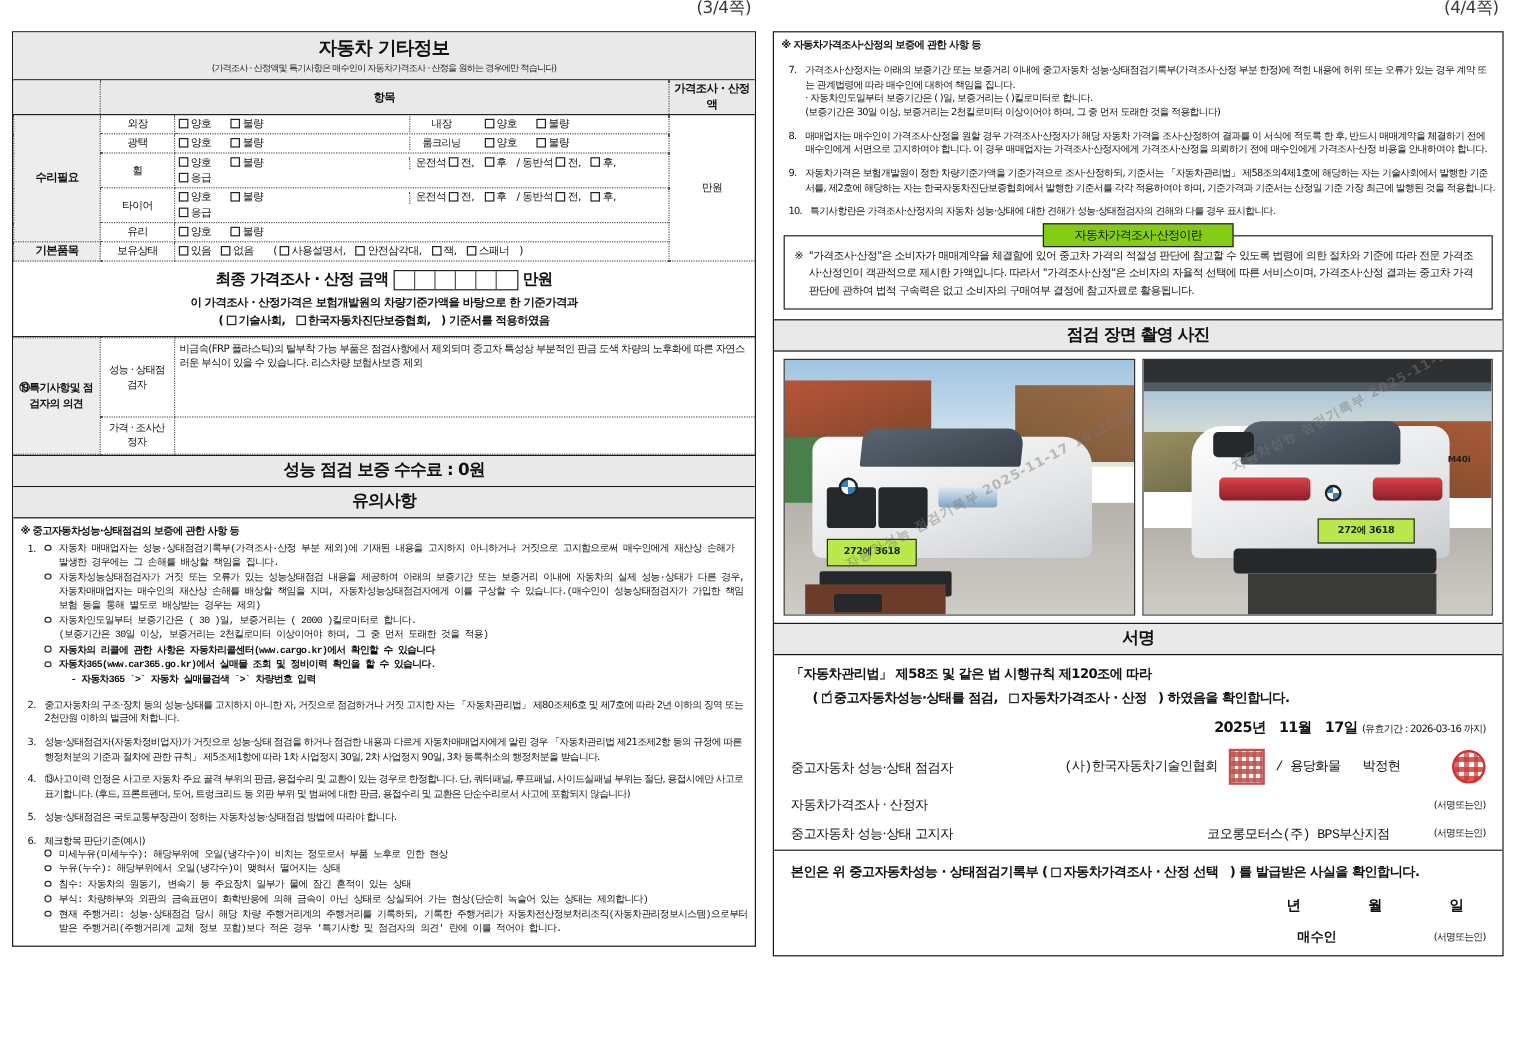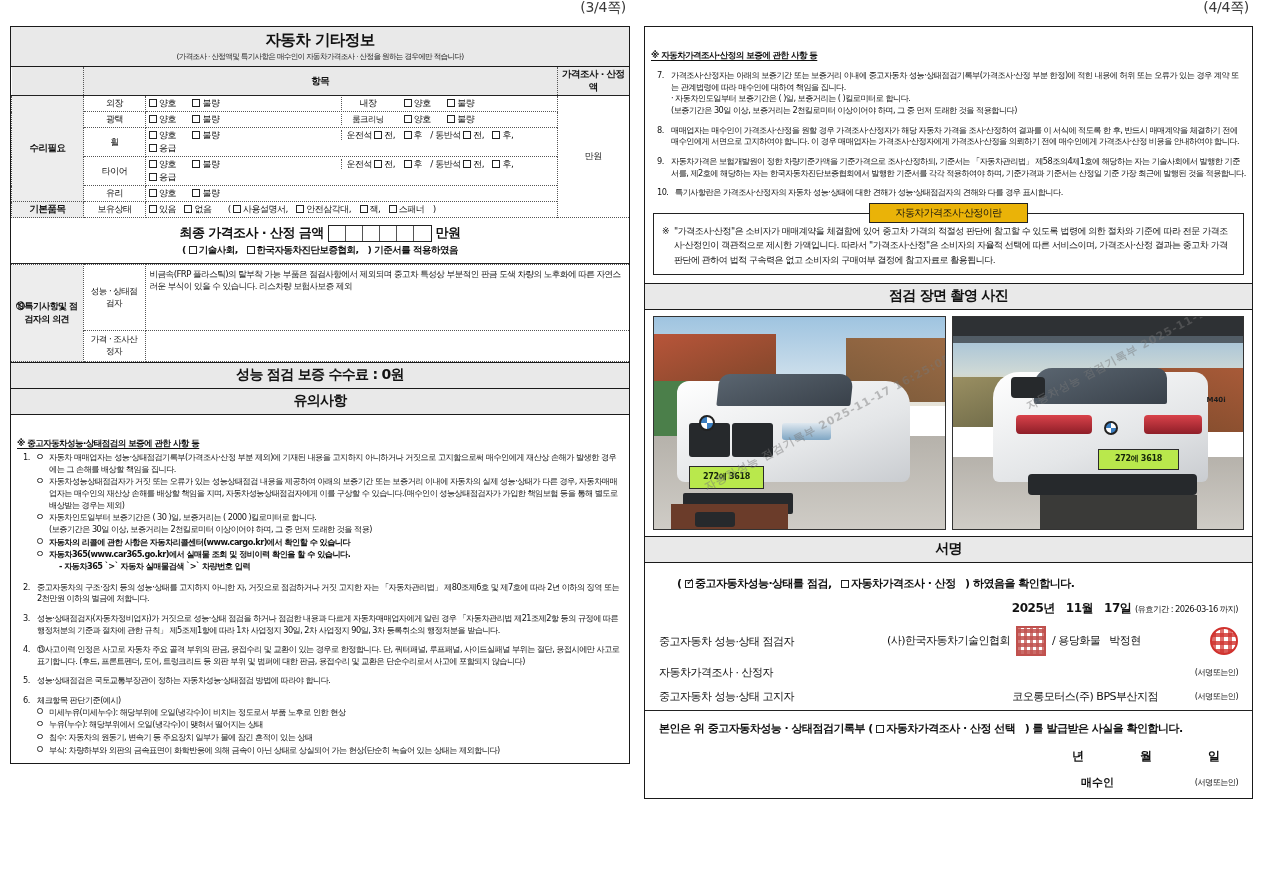--- a/index.html
+++ b/index.html
@@ -127,44 +127,44 @@
   table.remark td.c1 { width: 72px; background: #ededed; text-align: center; font-weight: 700; font-size: 9px; vertical-align: middle; letter-spacing: -0.6px;}
   table.remark td.c2 { width: 62px; text-align: center; font-size: 8.6px; vertical-align: middle; letter-spacing: -0.6px;}
   table.remark td.c3 { letter-spacing: -0.55px; line-height: 1.45; }
   .remark-h { height: 66px; }
   .remark-h2 { height: 30px; }
 
   
   .notice-wrap { padding: 4px 6px 4px 6px; font-size: 8.2px; letter-spacing: -0.55px; line-height: 1.42; }
   .notice-head {
     font-weight: 700; font-size: 8.6px;
-    text-decoration: underline; text-underline-offset: 2px;
-    margin: 18px 0 3px 0;
+    text-underline-offset: 2px;
+    margin: 1px 0 3px 0;
     letter-spacing: -0.6px;
   }
   .num-item { display: flex; margin-bottom: 2px; }
   .num-item > .n { width: 20px; flex: none; text-align: left; padding-left: 6px; }
   .num-item > .b { flex: 1; }
   .bullet { display: flex; margin-bottom: 1px; }
   .bullet > .o { width: 12px; flex: none; }
-  .bullet > .t { flex: 1; }
+  .bullet > .t { flex: 1; font-family: Liberation Mono, monospace; }
   .ring {
     display: inline-block; width: 5.5px; height: 5.5px;
     border: 1px solid #333; border-radius: 50%;
     vertical-align: 1px;
   }
   .ind { padding-left: 10px; }
   .bold { font-weight: 700; }
   .gap { height: 6px; }
 
   
   .def-box { margin: 10px 8px 8px 8px; position: relative; border: 1.2px solid #222; padding: 10px 8px 7px 8px; }
   .def-tab {
     position: absolute; top: -11px; left: 50%; transform: translateX(-50%);
-    background: #eab308; border: 1.2px solid #222;
+    background: #84cc16; border: 1.2px solid #222;
     font-size: 10px; padding: 2px 26px; letter-spacing: -0.6px; white-space: nowrap;
   }
   .def-body { font-size: 9px; letter-spacing: -0.5px; line-height: 1.6; display: flex; }
   .def-body .mk { width: 12px; flex: none; }
   .def-body .tx { flex: 1; }
 
   
   .photos { display: flex; gap: 6px; padding: 6px 8px 6px 8px; }
   .photo { width: 50%; height: 214px; border: 1px solid #333; position: relative; overflow: hidden; }
 
@@ -194,21 +194,21 @@
   }
 
   
   .sig-wrap { padding: 8px 14px 6px 14px; font-size: 10px; letter-spacing: -0.5px; }
   .sig-l1 { font-weight: 700; font-size: 11px; }
   .sig-l2 { margin: 5px 0 0 18px; font-size: 11px; font-weight: 700; }
   .date-row { text-align: right; margin-top: 9px; font-size: 12px; font-weight: 700; }
   .date-row .valid { font-size: 8.4px; font-weight: 400; letter-spacing: -0.6px; }
   .sig-row { display: flex; align-items: center; margin-top: 9px; font-size: 11px; position: relative; }
   .sig-row .role { width: 228px; flex: none; letter-spacing: -0.5px; }
-  .sig-row .val  { flex: 1; text-align: left; letter-spacing: -0.5px; }
+  .sig-row .val  { flex: 1; text-align: left; letter-spacing: -0.5px; font-family: Liberation Mono, monospace; }
   .sig-row .mark { width: 70px; flex: none; text-align: right; font-size: 8.2px; letter-spacing: -0.6px; }
   .seal-sq {
     display:inline-block; width:30px; height:30px; border:2px solid #c0504d;
     vertical-align:middle; margin:0 3px;
     background:
       repeating-linear-gradient(0deg, rgba(192,80,77,.85) 0 4px, rgba(255,255,255,0) 4px 7px),
       repeating-linear-gradient(90deg, rgba(192,80,77,.75) 0 3px, rgba(255,255,255,0) 3px 6px);
   }
   .seal-rd {
     display:inline-block; width:28px; height:28px; border:2.2px solid #d0322e; border-radius:50%;
@@ -349,20 +349,21 @@
           <span class="amtboxes">
               <i></i>
               <i></i>
               <i></i>
               <i></i>
               <i></i>
               <i></i>
             </span>
           <span>만원</span>
         </div>
+        <div class="finalline2">이 가격조사 · 산정가격은 보험개발원의 차량기준가액을 바탕으로 한 기준가격과</div>
         <div class="finalline3">
           <span>(</span>
           <span class="opt tight"><span class="cb"></span><span>기술사회,</span></span>
           <span class="opt tight"><span class="cb"></span><span>한국자동차진단보증협회,</span></span>
           <span>) 기준서를 적용하였음</span>
         </div>
       </div>
 
       <table class="remark">
         <tbody>
@@ -454,20 +455,24 @@
               <div class="o"><span class="ring"></span></div>
               <div class="t">누유(누수): 해당부위에서 오일(냉각수)이 맺혀서 떨어지는 상태</div>
             </div>
             <div class="bullet">
               <div class="o"><span class="ring"></span></div>
               <div class="t">침수: 자동차의 원동기, 변속기 등 주요장치 일부가 물에 잠긴 흔적이 있는 상태</div>
             </div>
             <div class="bullet">
               <div class="o"><span class="ring"></span></div>
               <div class="t">부식: 차량하부와 외판의 금속표면이 화학반응에 의해 금속이 아닌 상태로 상실되어 가는 현상(단순히 녹슬어 있는 상태는 제외합니다)</div>
+            </div>
+            <div class="bullet">
+              <div class="o"><span class="ring"></span></div>
+              <div class="t">현재 주행거리: 성능·상태점검 당시 해당 차량 주행거리계의 주행거리를 기록하되, 기록한 주행거리가 자동차전산정보처리조직(자동차관리정보시스템)으로부터 받은 주행거리(주행거리계 교체 정보 포함)보다 적은 경우 '특기사항 및 점검자의 의견' 란에 이를 적어야 합니다.</div>
             </div>
           </div>
         </div>
 
       </div>
     </div>
   </div>
 
   <div class="page page-right">
 
@@ -557,20 +562,21 @@
           <div class="plate" style="left:50%;top:62%;width:28%;height:10%;">272에 3618</div>
           <div class="dark" style="left:26%;top:74%;width:58%;height:10%;border-radius:4px;"></div>
           <div class="pit" style="left:30%;bottom:0;width:54%;height:16%;"></div>
           <div class="wm" style="left:20%;top:8%;">자동차성능 점검기록부 2025-11-17 16:25:05</div>
         </div>
       </div>
 
       <div class="band">서명</div>
 
       <div class="sig-wrap">
+        <div class="sig-l1">「자동차관리법」 제58조 및 같은 법 시행규칙 제120조에 따라</div>
         <div class="sig-l2">
           <span>(</span>
           <span class="opt tight"><span class="cb checked"></span><span>중고자동차성능·상태를 점검,</span></span>
           <span class="opt tight"><span class="cb"></span><span>자동차가격조사 · 산정</span></span>
           <span>) 하였음을 확인합니다.</span>
         </div>
 
         <div class="date-row">
           <span>2025</span><span>년</span>&nbsp;&nbsp;
           <span>11</span><span>월</span>&nbsp;&nbsp;

